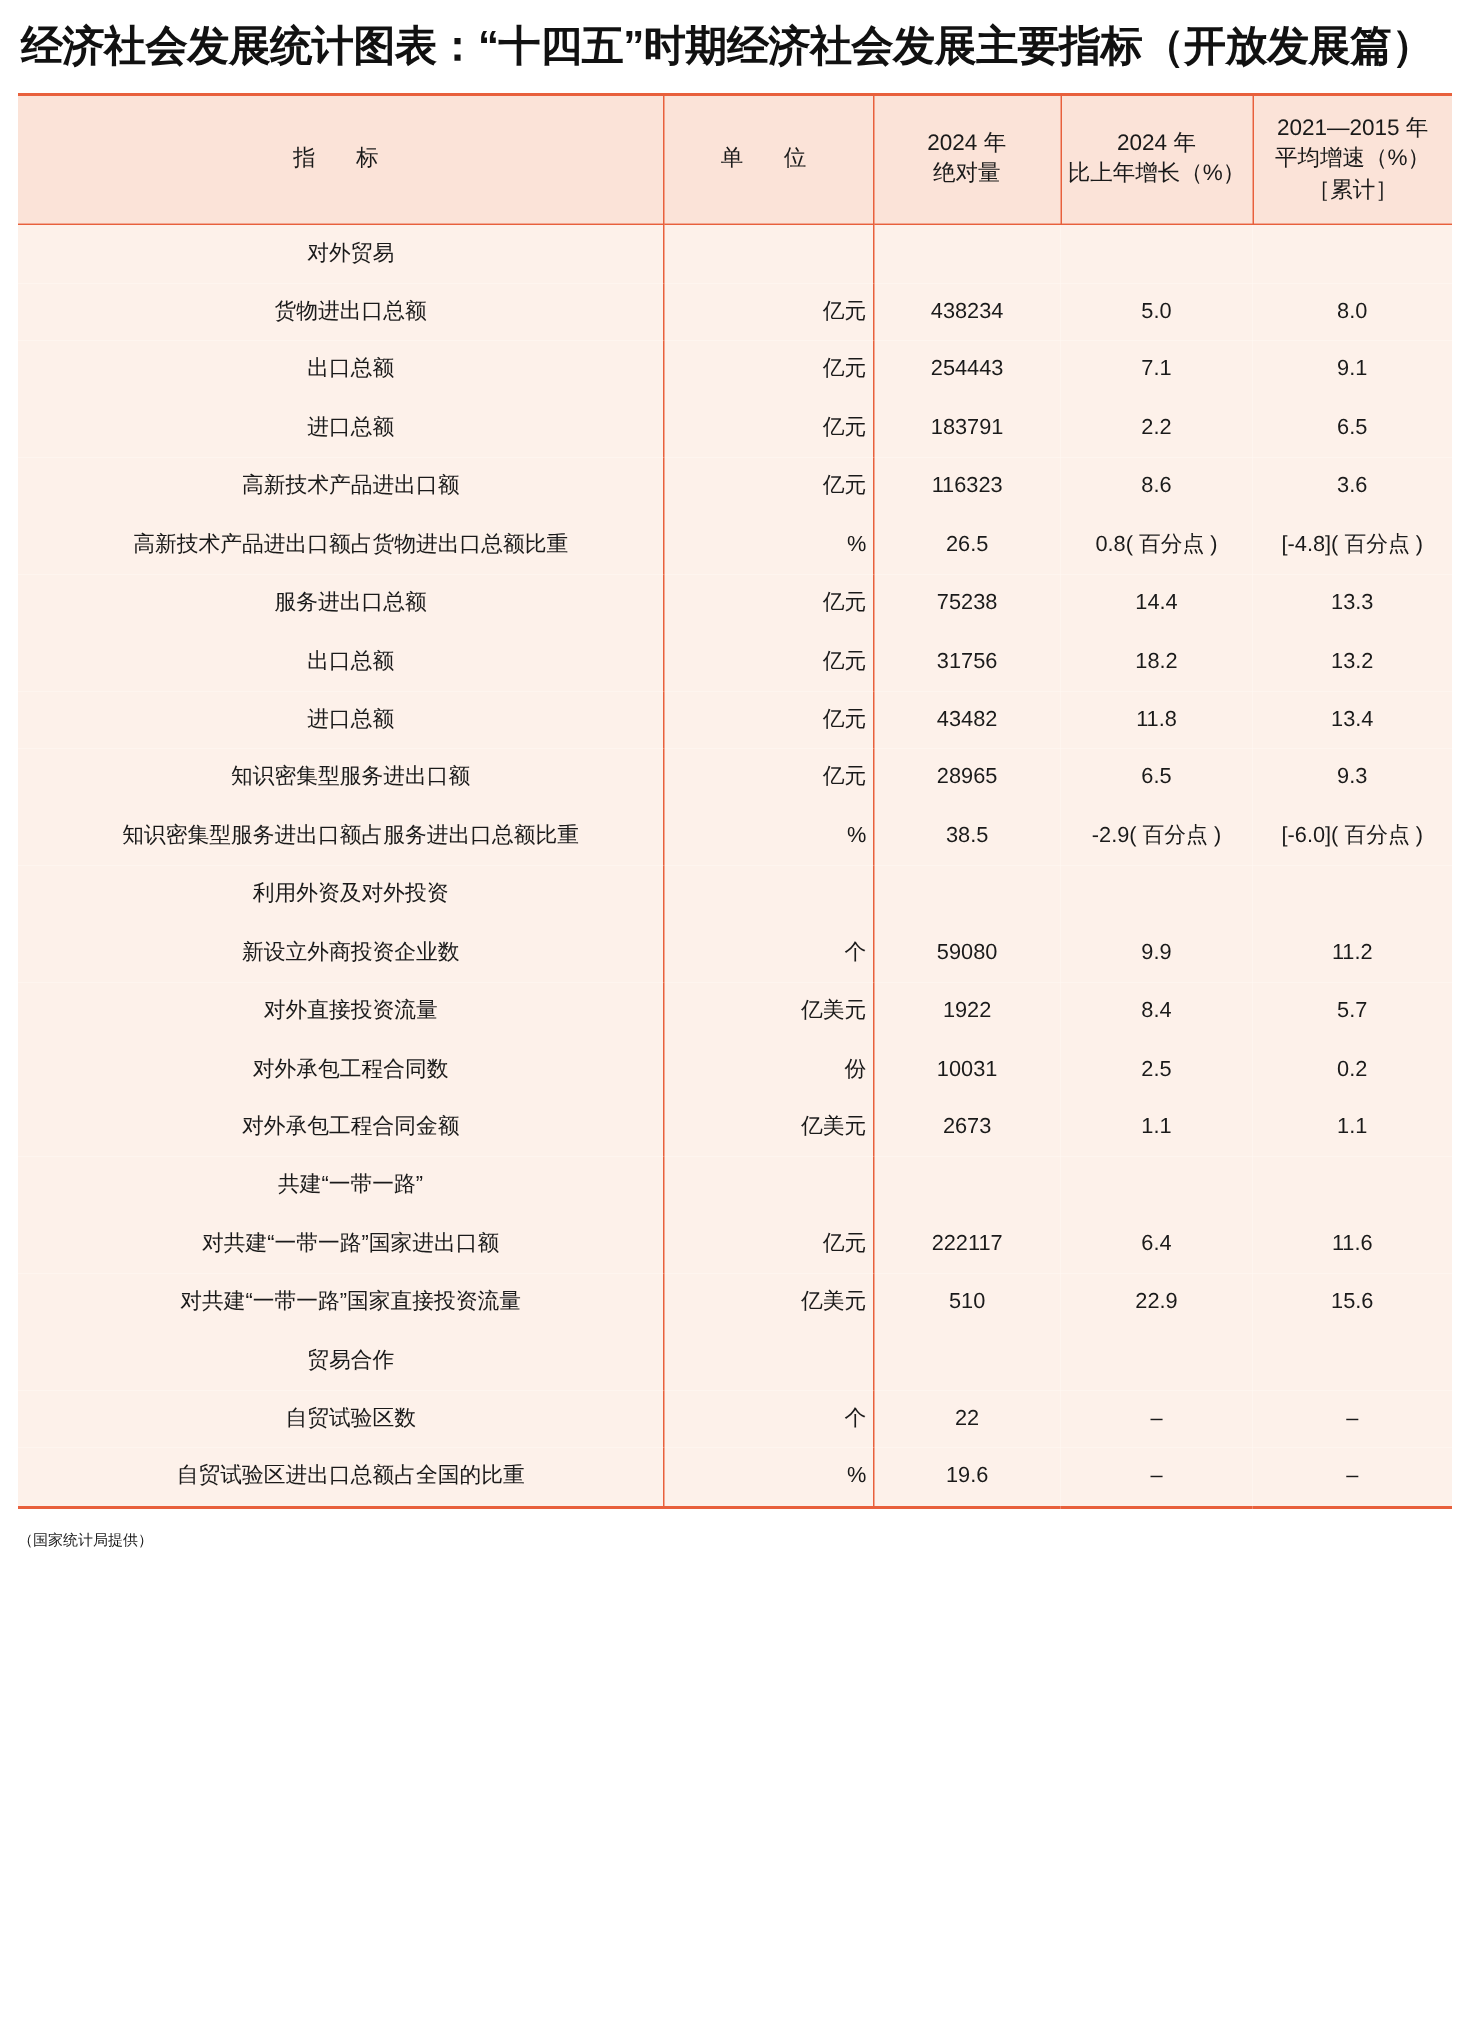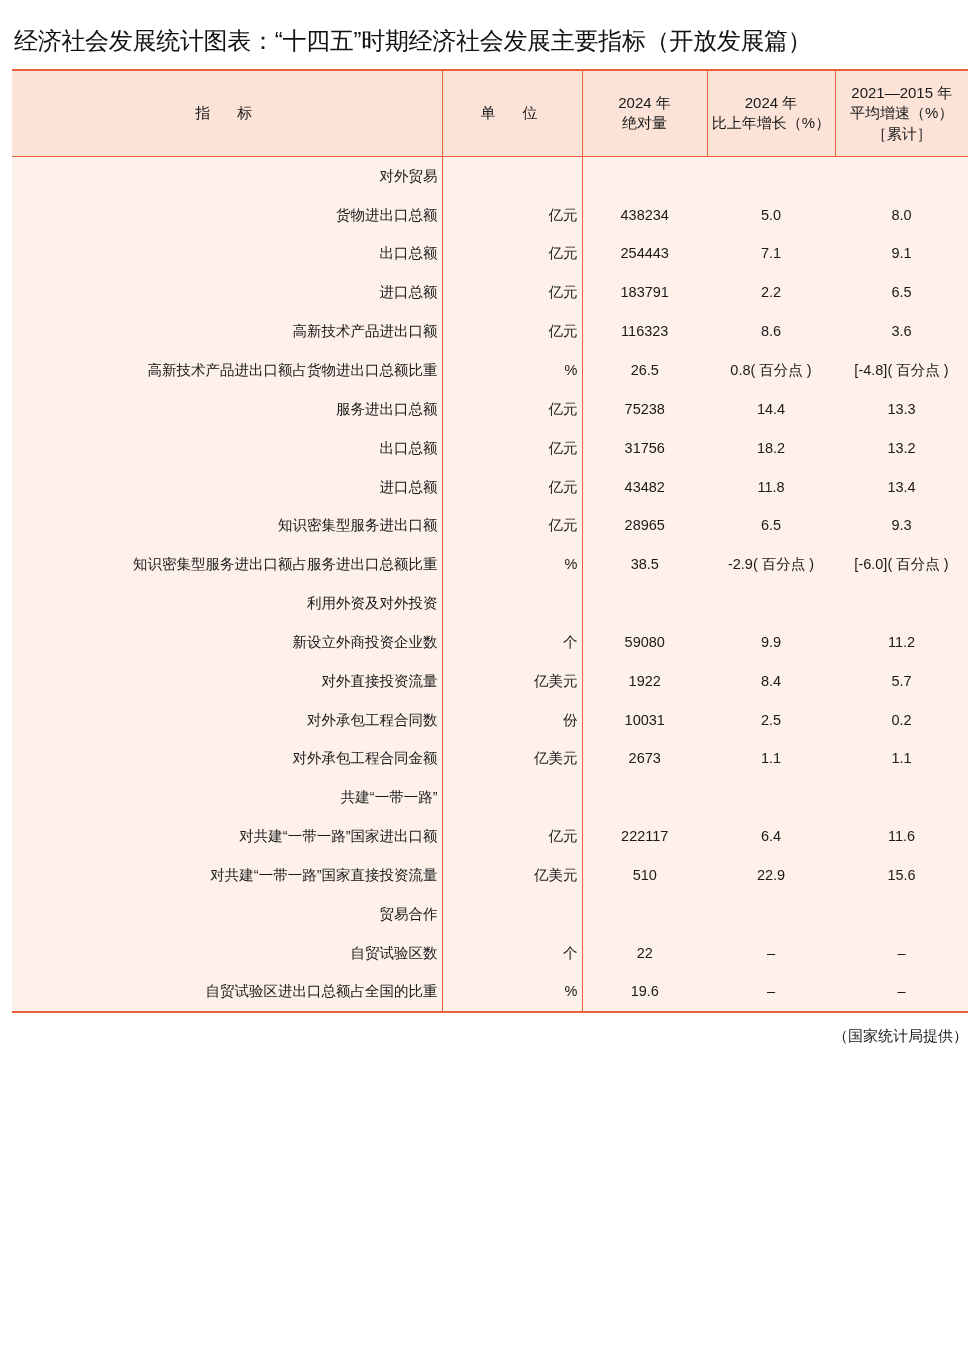--- a/index.html
+++ b/index.html
@@ -13,24 +13,24 @@
     color: #1a1a1a;
   }
   .page {
     width: 980px;
     min-height: 1357px;
     box-sizing: border-box;
     padding: 0 12px 8px 12px;
     position: relative;
   }
   .title {
-    font-size: 24px;
-    font-weight: normal;
+    font-size: 28px;
+    font-weight: bold;
     letter-spacing: -0.3px;
-    padding: 25px 0 12px 2px;
+    padding: 12px 0 12px 2px;
     white-space: nowrap;
     color: #111;
   }
   table.stat {
     border-collapse: collapse;
     width: 956px;
     table-layout: fixed;
     border-top: 2px solid #e8603c;
     border-bottom: 2px solid #e8603c;
   }
@@ -56,38 +56,37 @@
 
   tbody td {
     font-size: 14.5px;
     padding: 10px 4px;
     line-height: 1.3;
     vertical-align: middle;
     background: #fdf1ea;
     color: #1a1a1a;
   }
   tbody td.label {
-    text-align: right;
+    text-align: center;
     padding-left: 18px;
     border-right: 1px solid #e8603c;
   }
   tbody td.unit {
     text-align: right;
     border-right: 1px solid #e8603c;
   }
   tbody td.num { text-align: center; }
 
   .ind-0 { padding-left: 14px; }
   .ind-1 { padding-left: 38px; }
   .ind-2 { padding-left: 60px; }
 
   .footer {
     width: 956px;
-    text-align: right;
-    font-size: 15px;
+    font-size: 10px;
     padding: 14px 2px 0 0;
     color: #1a1a1a;
   }
 </style>
 </head>
 <body>
 
 <div class="page">
 
   <div class="title">经济社会发展统计图表：“十四五”时期经济社会发展主要指标（开放发展篇）</div>

